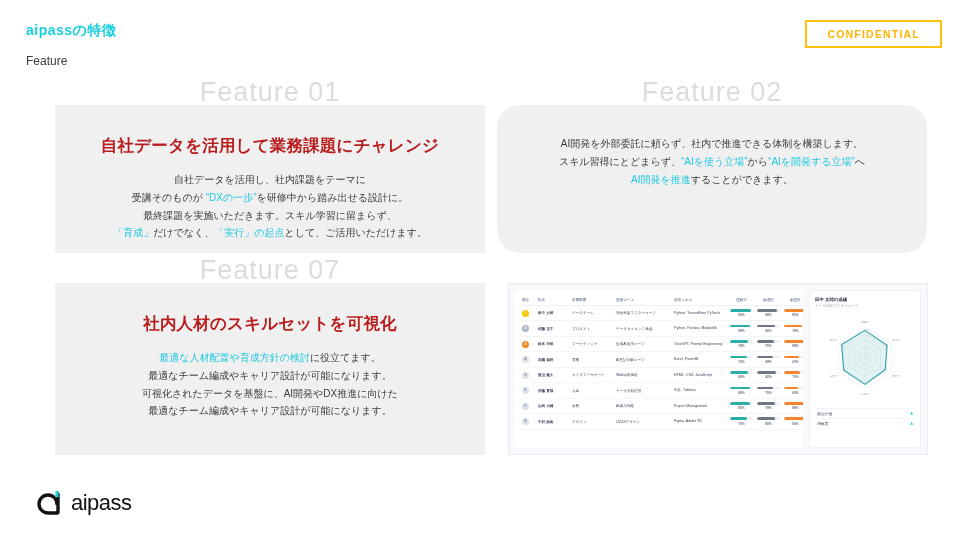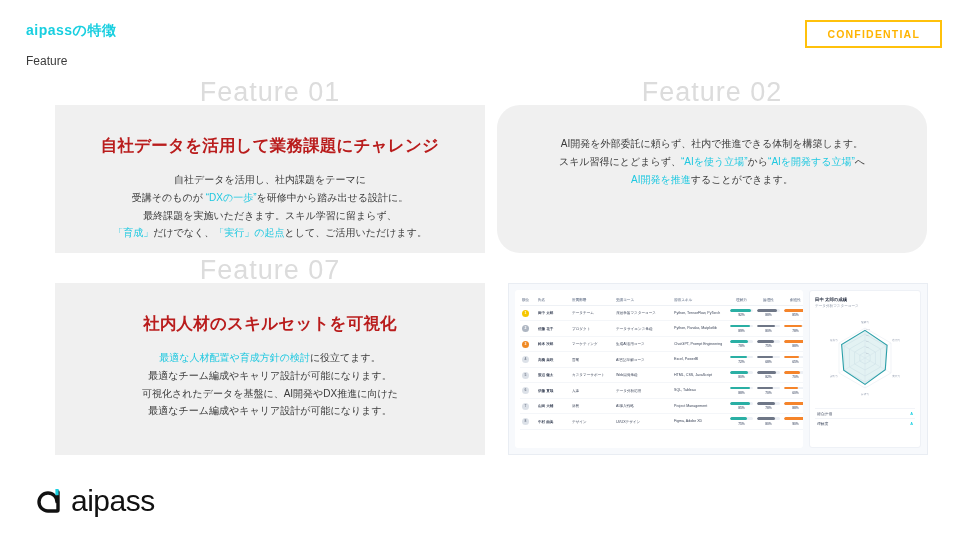--- a/index.html
+++ b/index.html
@@ -127,21 +127,21 @@
   }
   .rating-grade { color:#18CFE0; font-weight:700; }
   .radar-axis-label { font-size:2.6px; fill:#97a0b2; }
   .radar-tick-label { font-size:2.4px; fill:#b9c0cc; }
 
   
   #footer-logo {
     position:absolute; left:34px; bottom:22px;
     display:flex; align-items:center; gap:7px;
   }
-  #logo-wordmark { font-size:30px; color:#111; letter-spacing:-.5px; }
+  #logo-wordmark { font-size:22px; color:#111; letter-spacing:-.5px; }
 </style>
 </head>
 <body>
 
 <div id="slide-title">aipassの特徴</div>
 <div id="slide-subtitle">Feature</div>
 <div id="confidential-badge">CONFIDENTIAL</div>
 
 <div class="feature-card" id="feature-card-1">
   <div class="feature-kicker">Feature 01</div>

